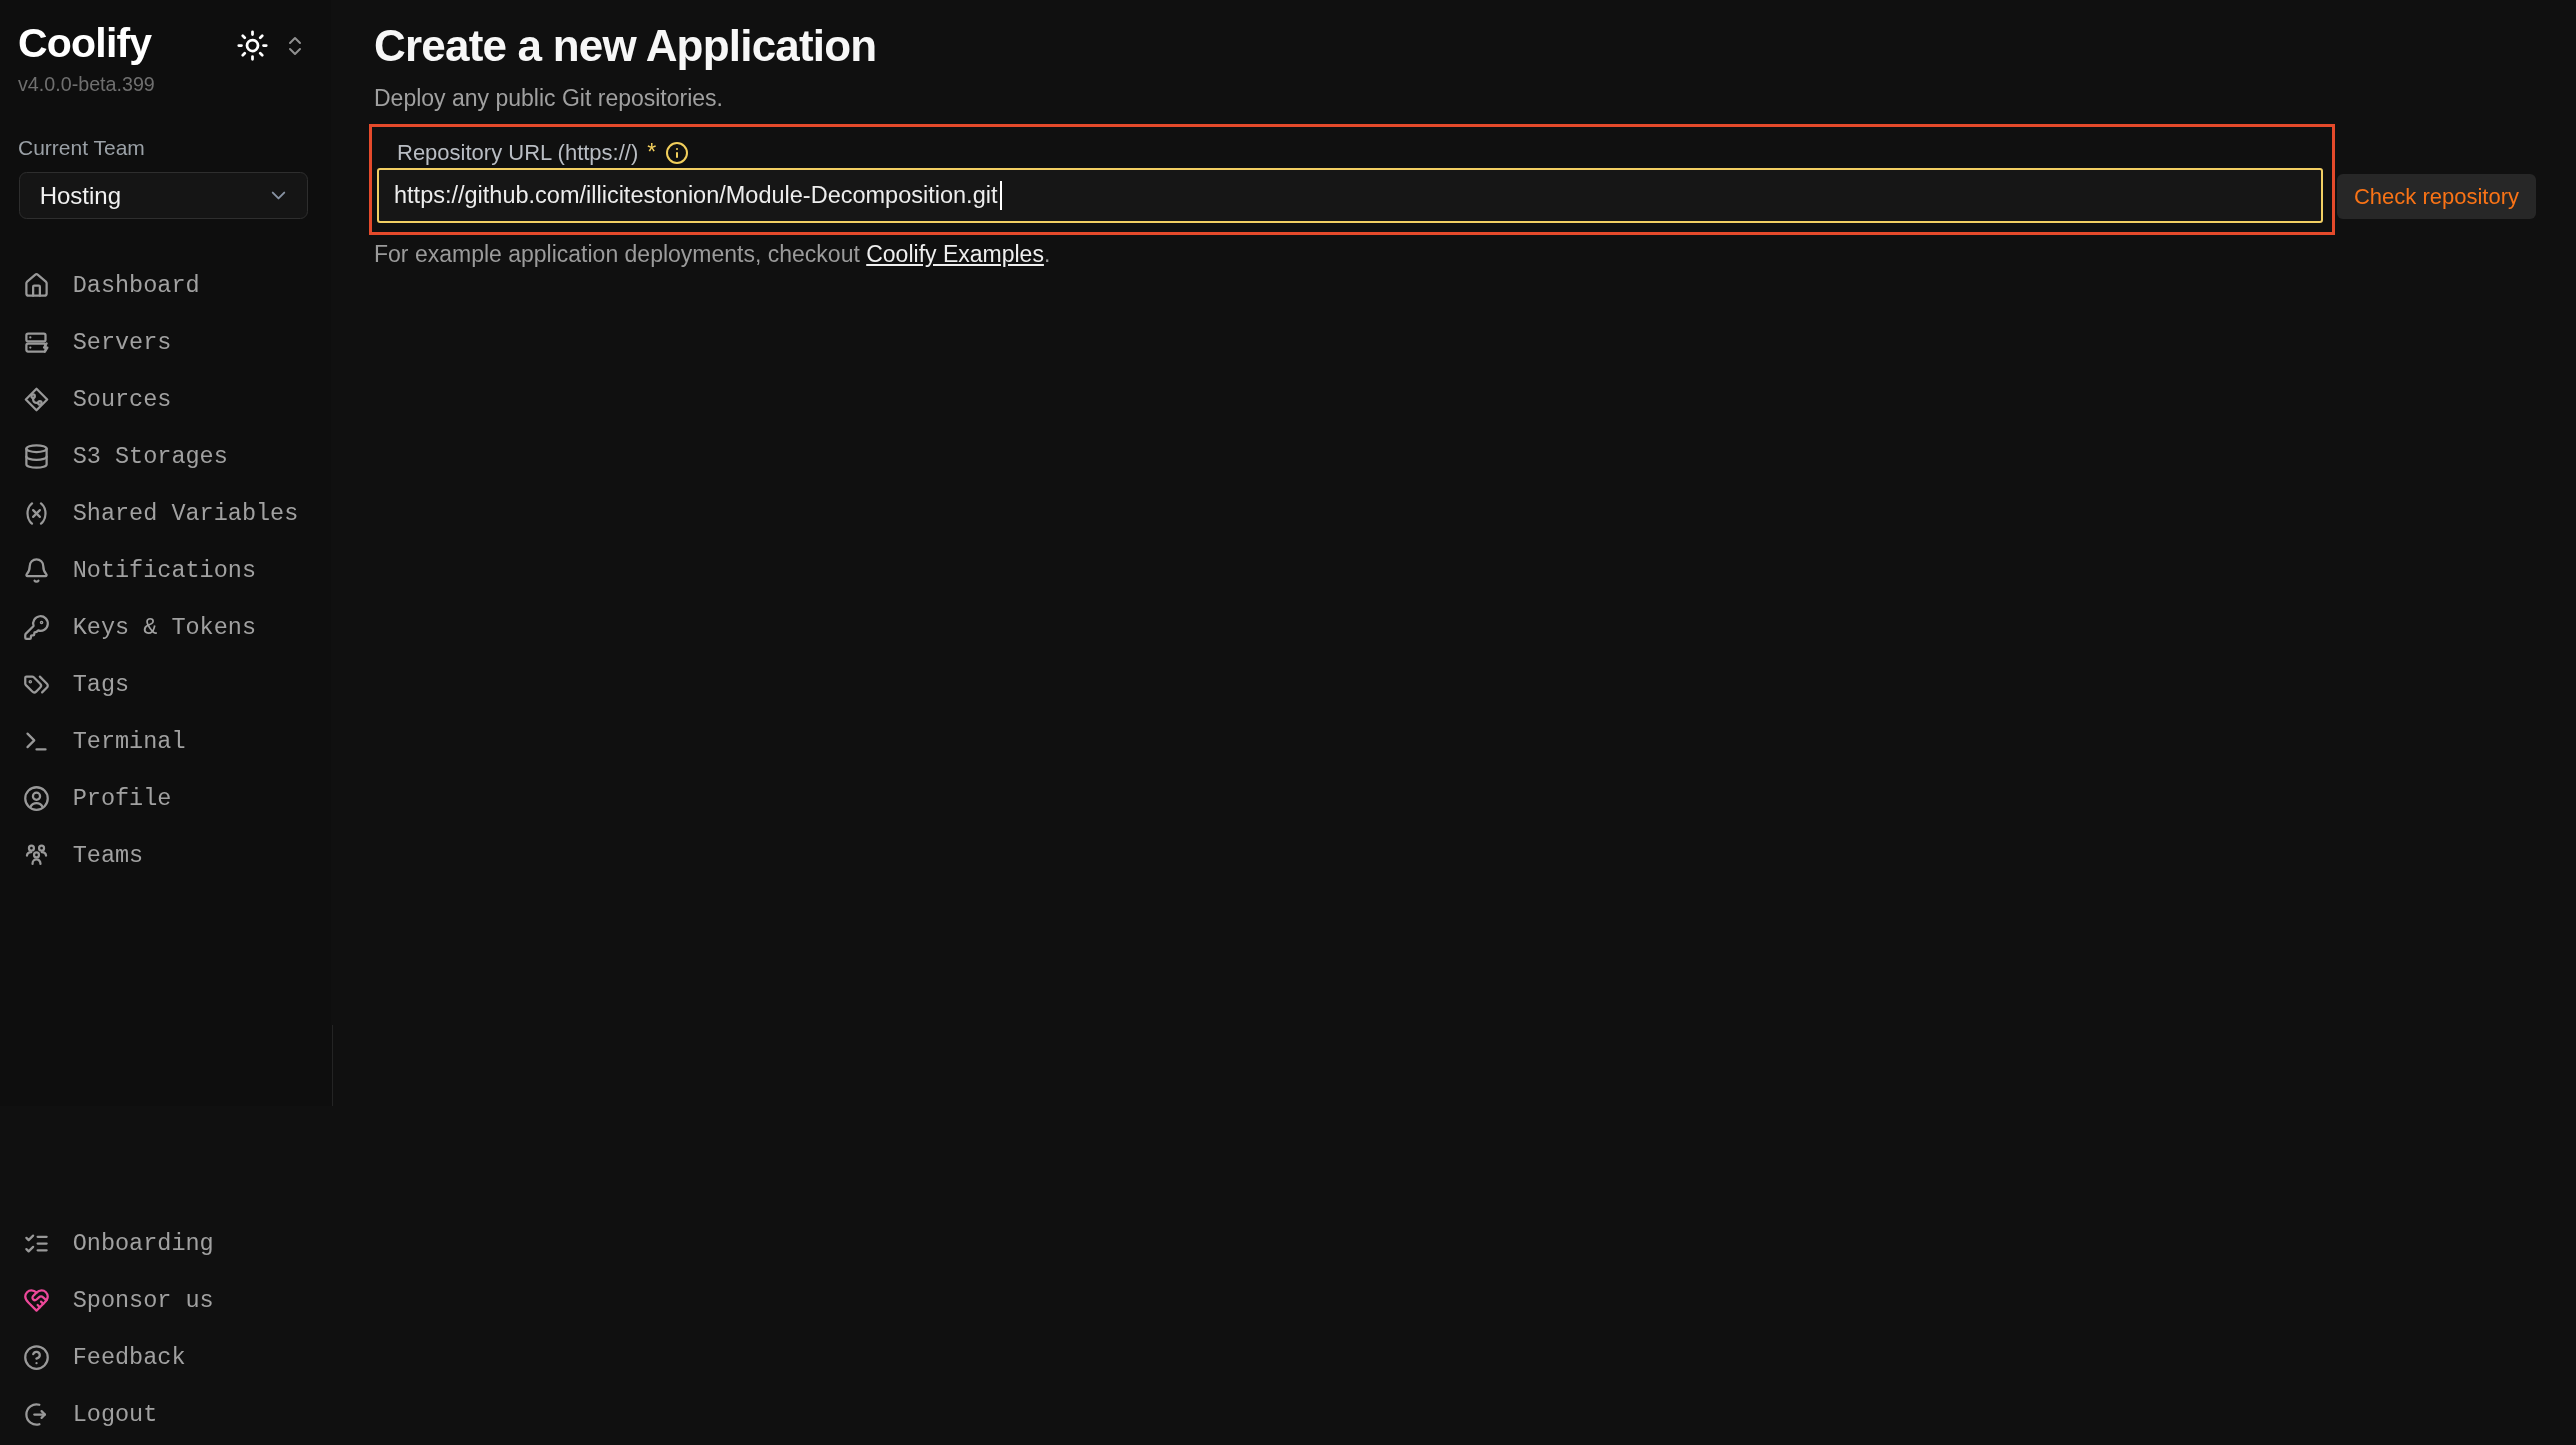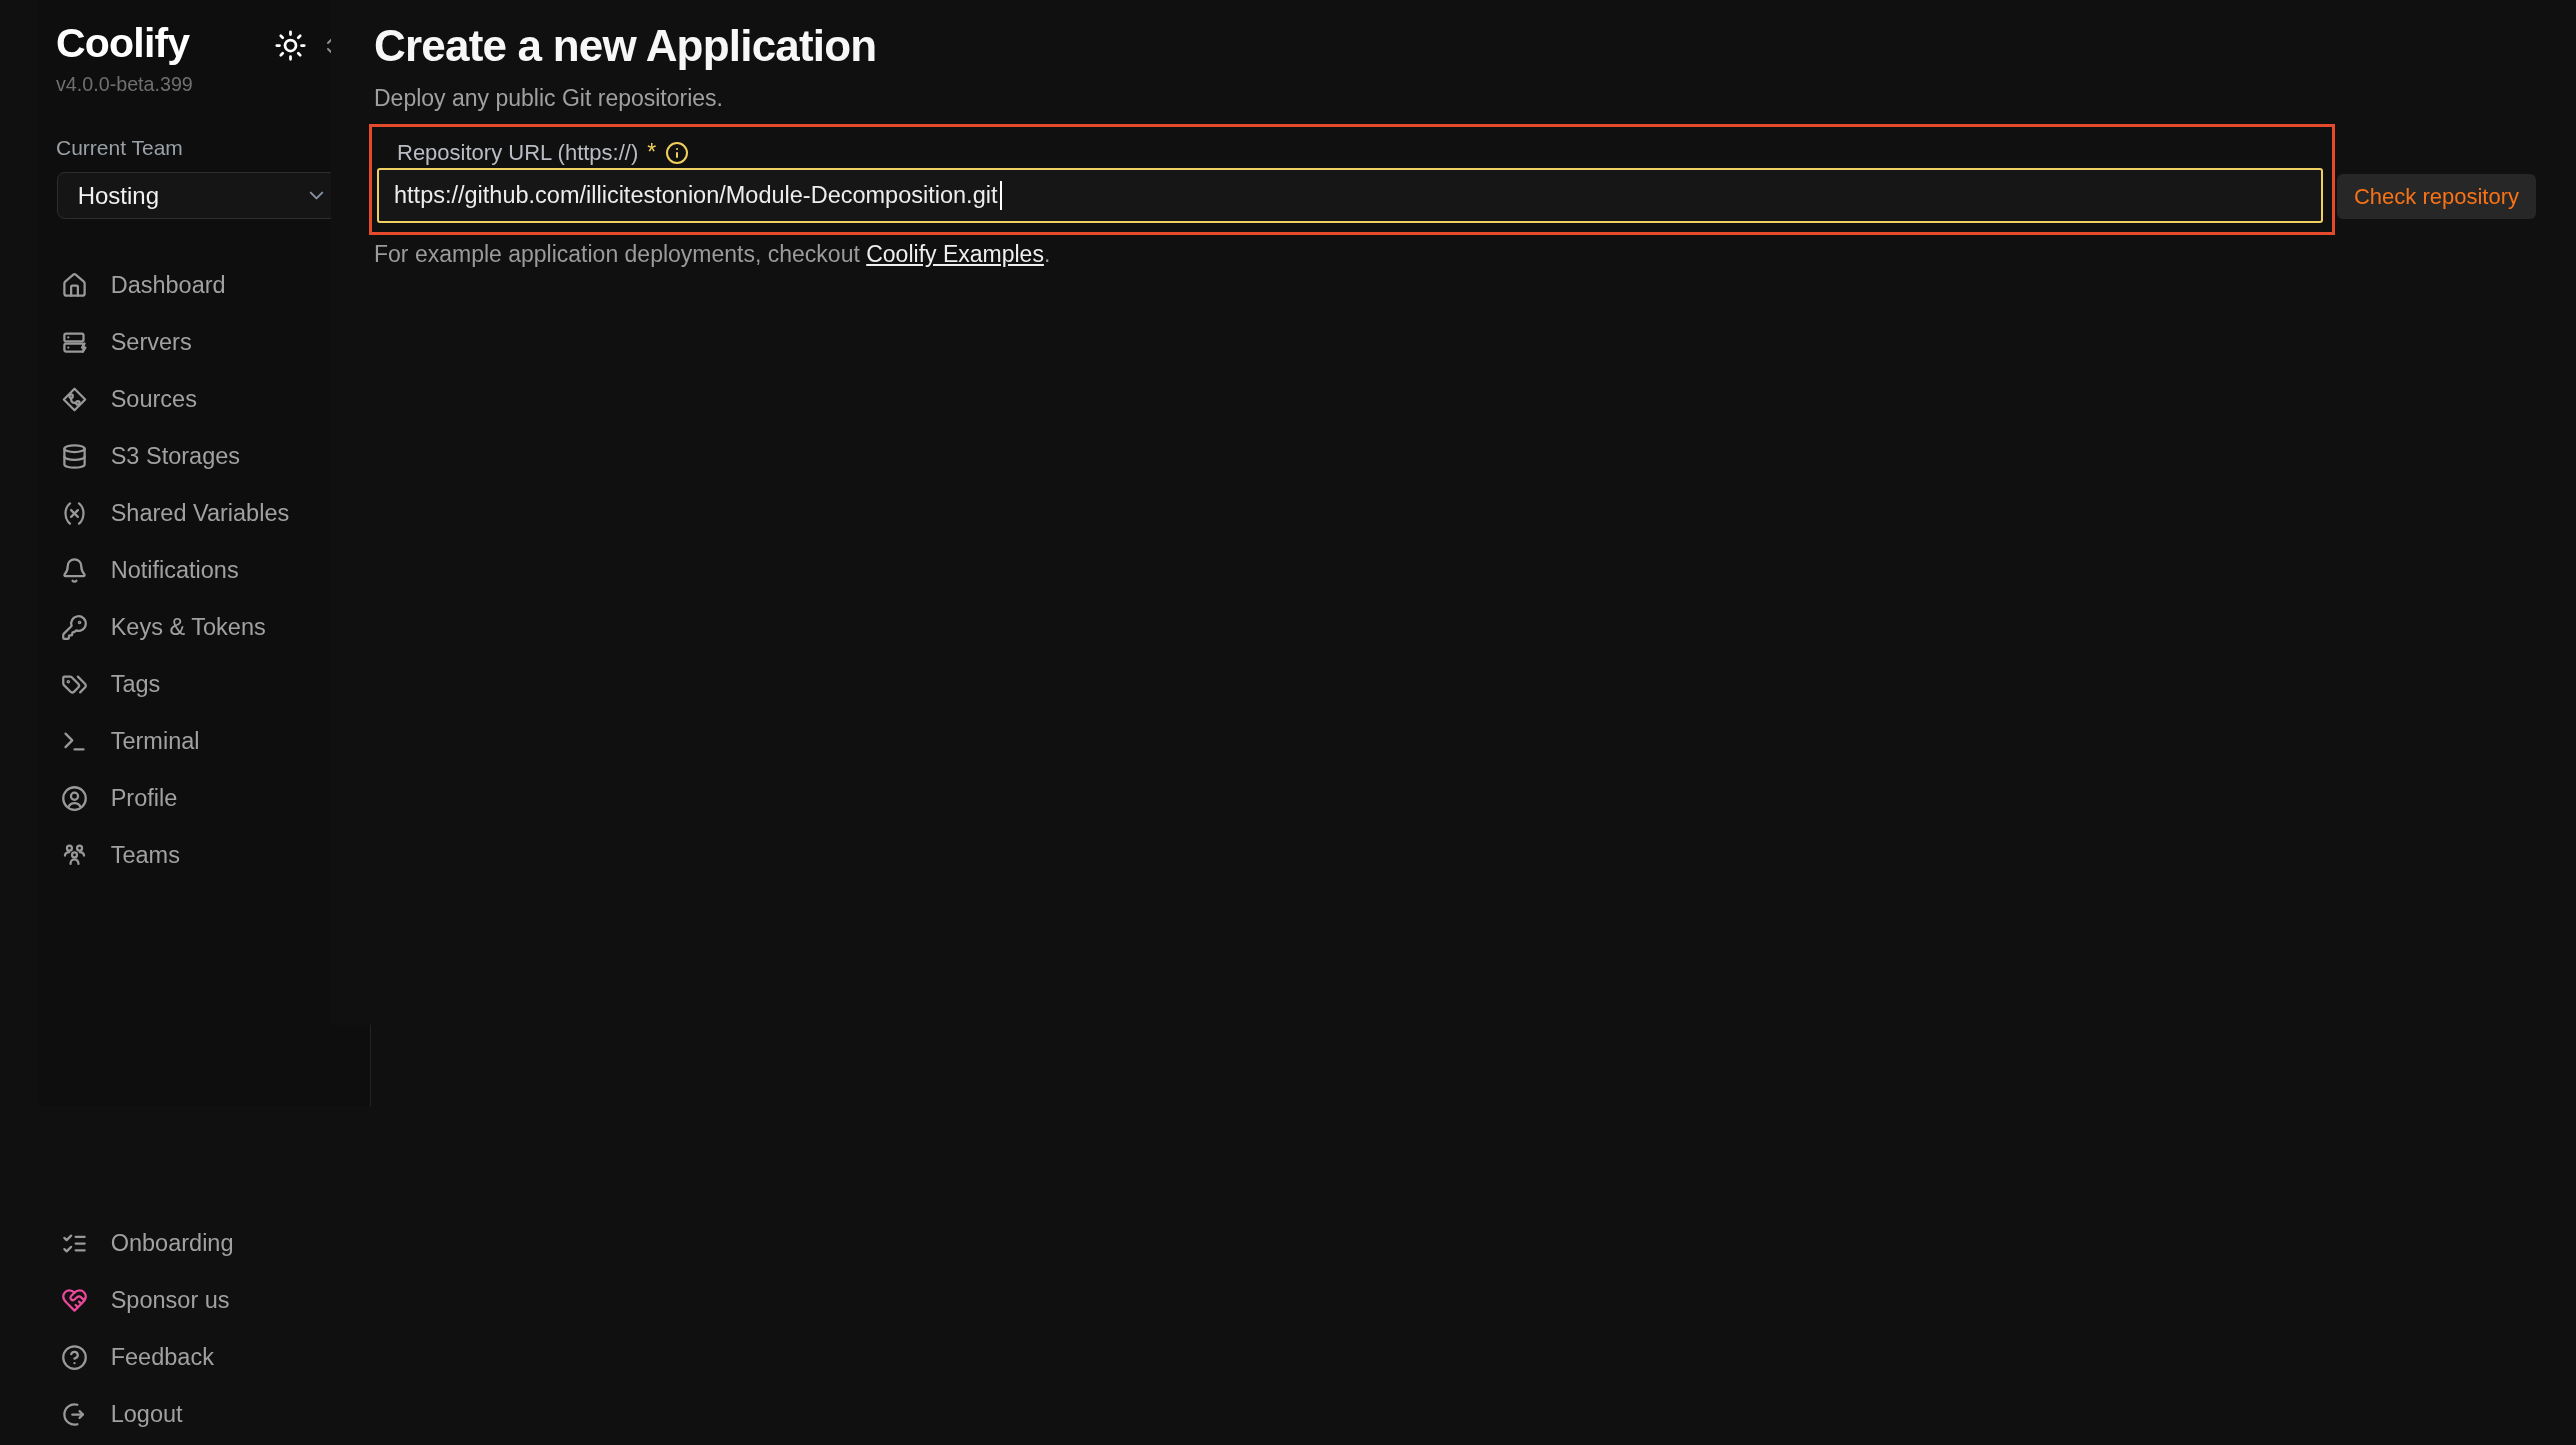--- a/index.html
+++ b/index.html
@@ -2,41 +2,41 @@
 <html style="font-size:12px"><head>
 <meta charset="utf-8">
 <style>
   * { box-sizing: border-box; margin: 0; padding: 0; }
   html,body { width: 2576px; height: 1446px; background: #101010; overflow: hidden;
               font-family: "Liberation Sans", sans-serif; color: #e5e5e5; }
   .app { position: relative; width: 2576px; height: 1446px; }
 
   
   .sidebar { position: absolute; left: 0; top: 0; width: 333px; height: 1106px;
-             background: #0e0e0e; border-right: 1.5px solid #242424; margin-left: 38px; }
+             background: #0e0e0e; border-right: 1.5px solid #242424; }
   .brand { position: absolute; left: 18px; top: 19.7px; font-size: 41px; font-weight: 700;
            color: #ffffff; letter-spacing: -0.8px; }
   .top-icons { position: absolute; left: 236px; top: 29px; height: 33px;
                display: flex; align-items: center; gap: 13.6px; }
   .icon { display: inline-block; }
   .icon svg { width: 100%; height: 100%; display: block; }
   .sun-icon { width: 33px; height: 33px; color: #ffffff; cursor: pointer; }
   .fold-icon { width: 24px; height: 24px; color: #8f8f8f; cursor: pointer; }
   .version { position: absolute; left: 18px; top: 73px; font-size: 19.7px; color: #6f6f6f; }
   .team-label { position: absolute; left: 18px; top: 136px; font-size: 21px; color: #9aa0a6; }
   .team-select { position: absolute; left: 19px; top: 172px; width: 289px; height: 47px;
                  background: #151515; border: 1.5px solid #2e2e2e; border-radius: 7.6px;
                  display: flex; align-items: center; padding: 0 16.7px 0 19.7px;
                  font-size: 24px; color: #f1f1f1; cursor: pointer; }
   .team-select .chev-icon { margin-left: auto; width: 23px; height: 23px; color: #8792a2; }
 
   .nav-top { position: absolute; left: 0; top: 261px; right: 0; }
   .nav-bottom { position: absolute; left: 0; top: 1219px; right: 0; }
   .nav-item { height: 48px; margin: 0 13.6px 9px 6px; display: flex; align-items: center;
-              padding-left: 16.7px; gap: 23px; font-size: 23.5px; color: #a1a1a1; cursor: pointer; }
+              padding-left: 16.7px; gap: 23px; font-size: 23.5px; color: #a1a1a1; cursor: pointer; font-family: Liberation Mono, monospace; }
   .nav-item .nav-ico { width: 27px; height: 27px; color: #999999; flex: 0 0 27px; }
   .nav-item.active { background: #1e1e1e; color: #f5d254; }
   .nav-item.active .nav-ico { color: #f5d254; }
 
   
   .main { position: absolute; left: 331px; top: 0; width: 2243px; height: 1025px; background: #101010; }
   .page-title { position: absolute; left: 43px; top: 21px; font-size: 44px; font-weight: 700;
                 color: #f7f7f7; letter-spacing: -0.8px; }
   .subtitle { position: absolute; left: 43px; top: 85px; font-size: 23px; color: #a0a0a0; }
 

